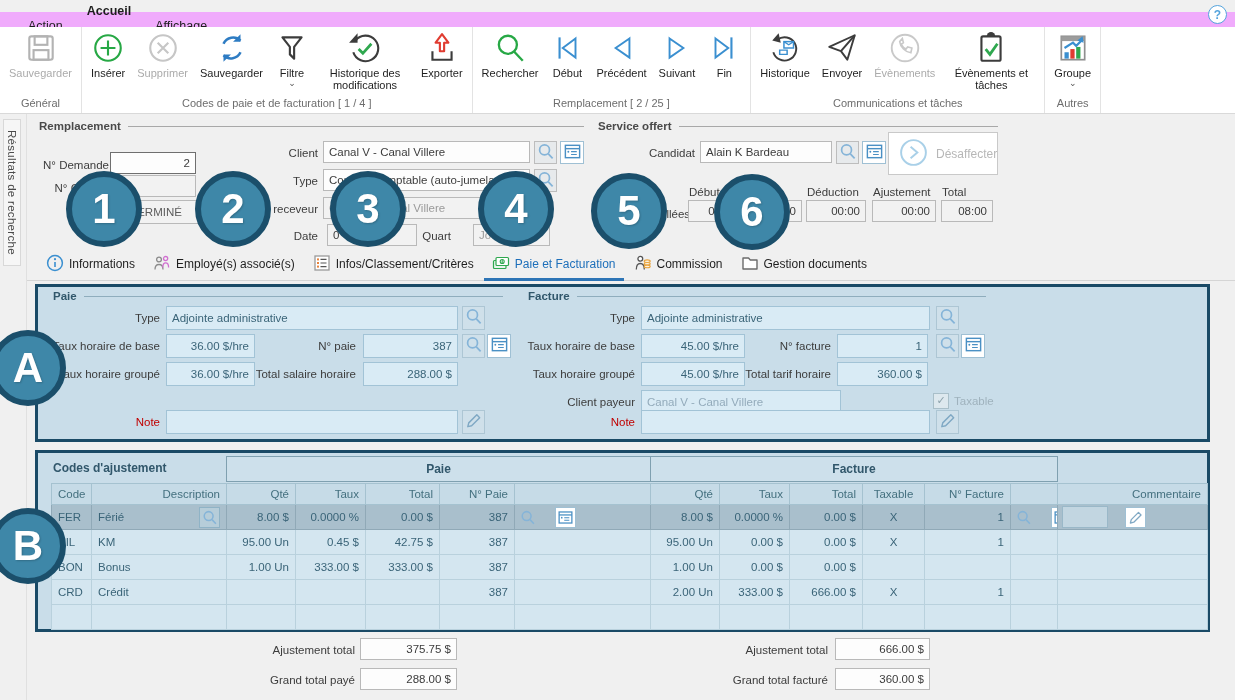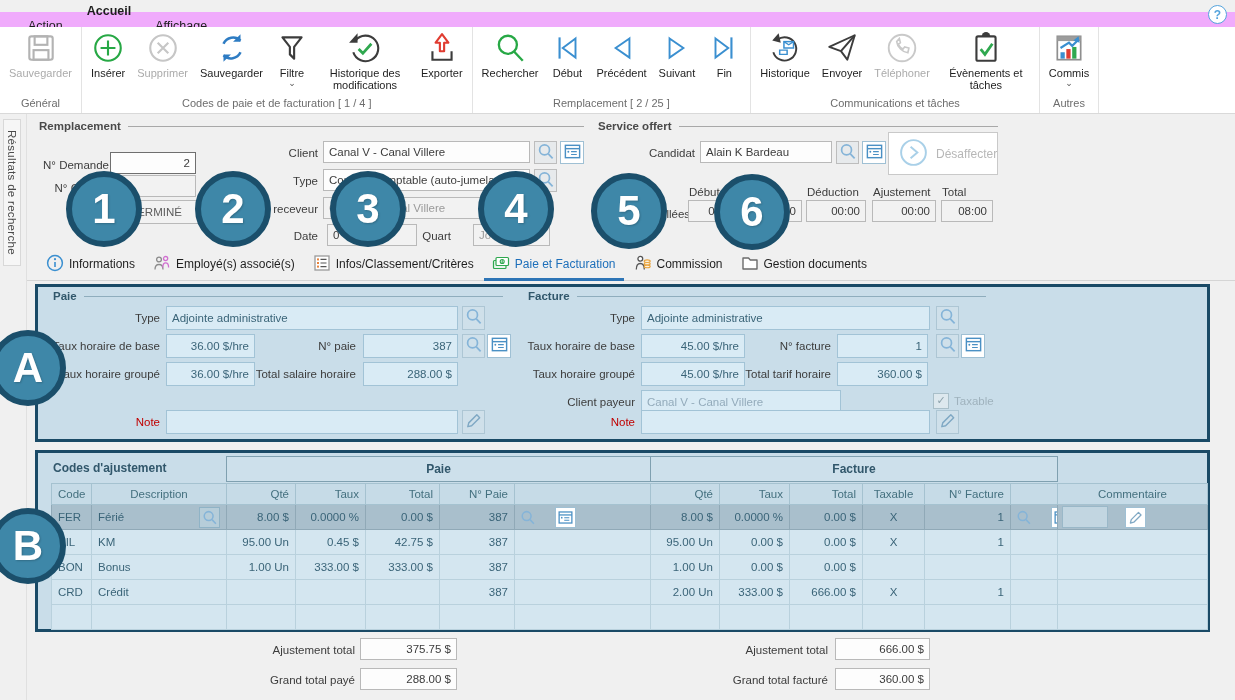--- a/index.html
+++ b/index.html
@@ -52,21 +52,21 @@
   .tab.active{color:#1d6fba}
   .tab.active::after{content:'';position:absolute;left:1px;right:1px;bottom:-1px;height:3px;background:#2e75b6}
   
   .bluepanel{position:absolute;left:35px;width:1175px;background:#c9dde9;border:3px solid #1a4a66;box-sizing:border-box}
   #panelA{top:284px;height:158px}
   #panelB{top:450px;height:182px}
   
   .grpbox{position:absolute;top:3px;height:26px;box-sizing:border-box;border:1px solid #7fa0b0;background:#cde0eb;display:flex;align-items:center;justify-content:center;font-weight:bold;color:#31576b;font-size:12px}
   #adjtable{position:absolute;left:13px;top:30px;width:1156px;border-collapse:collapse;table-layout:fixed;background:#d4e6f0;border:1px solid #5e93b4}
   #adjtable th,#adjtable td{border:1px solid #b9d1dd;font-size:11.5px;color:#3a6478;padding:0 6px;overflow:hidden;white-space:nowrap;box-sizing:border-box}
-  #adjtable th{background:#c6dbe7;color:#44707f;font-weight:normal;height:21px;text-align:center;border-color:#a5c2d0}
+  #adjtable th{background:#c6dbe7;color:#44707f;font-weight:normal;height:21px;text-align:right;border-color:#a5c2d0}
   #adjtable td{height:25px}
   #adjtable tr.selected td{background:#a9bfcc;border-color:#90a9b7}
   #adjtable .r{text-align:right}
   #adjtable .c{text-align:center}
   .cellflex{display:flex;align-items:center;gap:17px;height:100%}
   .mini-btn{width:21px;height:21px;box-sizing:border-box;display:flex;align-items:center;justify-content:center;border:1px solid #8fb3c6;background:#b6cdd9;flex:0 0 21px}
   .mini-btn.white{background:#fff;border-color:#9fc0d4}
   .mini-btn svg{width:17px;height:17px}
   .mini-field{height:20px;flex:0 0 44px;background:#c2d6e1;border:1px solid #9ab8c8}
   
@@ -206,21 +206,21 @@
               <path d="M4 15L28 4l-7 23-6-8z" stroke="#3c3c3c" stroke-width="1.8" stroke-linejoin="round"></path>
               <path d="M15 19L28 4" stroke="#3c3c3c" stroke-width="1.8"></path>
             </svg></span>
           <div class="rlb">Envoyer</div>
         </div>
         <div class="rbtn disabled">
           <span class="ric"><svg viewBox="0 0 32 32" xmlns="http://www.w3.org/2000/svg" fill="none">
               <circle cx="16" cy="16" r="12.5" stroke="#c9c9c9" stroke-width="1.8"></circle>
               <path d="M11 10c.5 5 5.5 10 10.5 10.5l1-4.5-4-1-1.5 2c-2-1-3.5-2.5-4.5-4.5l2-1.5-1-4z" stroke="#c9c9c9" stroke-width="1.5"></path>
             </svg></span>
-          <div class="rlb">Téléphoner</div>
+          <div class="rlb">Évènements</div>
         </div>
         <div class="rbtn wrap">
           <span class="ric"><svg viewBox="0 0 32 32" xmlns="http://www.w3.org/2000/svg" fill="none">
               <rect x="7" y="5" width="18" height="23" rx="1.5" fill="#fff" stroke="#3c3c3c" stroke-width="2"></rect>
               <path d="M12 5a4 4 0 0 1 8 0z" fill="#3c3c3c"></path>
               <path d="M11 17l4 5 7-10" stroke="#2fa84f" stroke-width="2.6"></path>
             </svg></span>
           <div class="rlb">Évènements et tâches</div>
         </div>
       </div>
@@ -231,21 +231,21 @@
         <div class="rbtn">
           <span class="ric"><svg viewBox="0 0 32 32" xmlns="http://www.w3.org/2000/svg" fill="none">
               <rect x="5" y="5" width="22" height="22" fill="#fff" stroke="#8f8f8f" stroke-width="1.6"></rect>
               <rect x="5" y="5" width="22" height="4.5" fill="#9c9c9c"></rect>
               <rect x="8" y="20" width="4" height="6" fill="#3a8fd0"></rect>
               <rect x="13.5" y="17" width="4" height="9" fill="#e03c31"></rect>
               <rect x="19" y="15" width="4" height="11" fill="#2fa84f"></rect>
               <path d="M8 16l8-5 3 3 6-6" stroke="#3a8fd0" stroke-width="2"></path>
               <path d="M25 5l1 6-6-2z" fill="#3a8fd0"></path>
             </svg></span>
-          <div class="rlb">Commis</div>
+          <div class="rlb">Groupe</div>
           <div class="rchev">⌄</div>
         </div>
       </div>
       <div class="rgl">Autres</div>
     </div>
   </div>
 
 <div id="sidebar">
   <div class="vtab">Résultats de recherche</div>
 </div>

